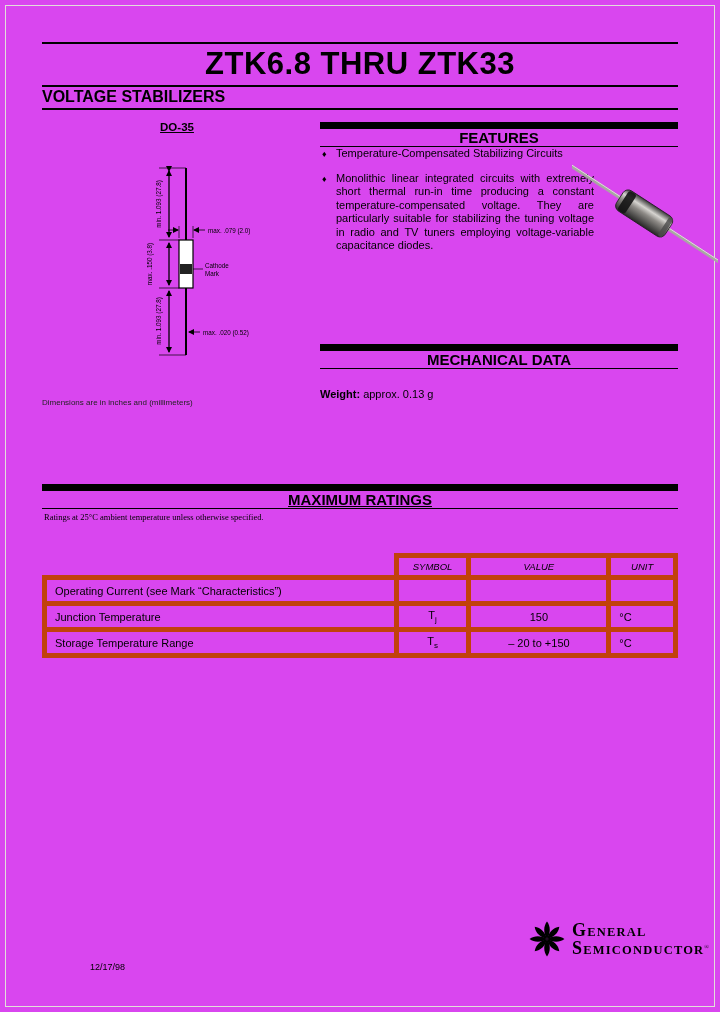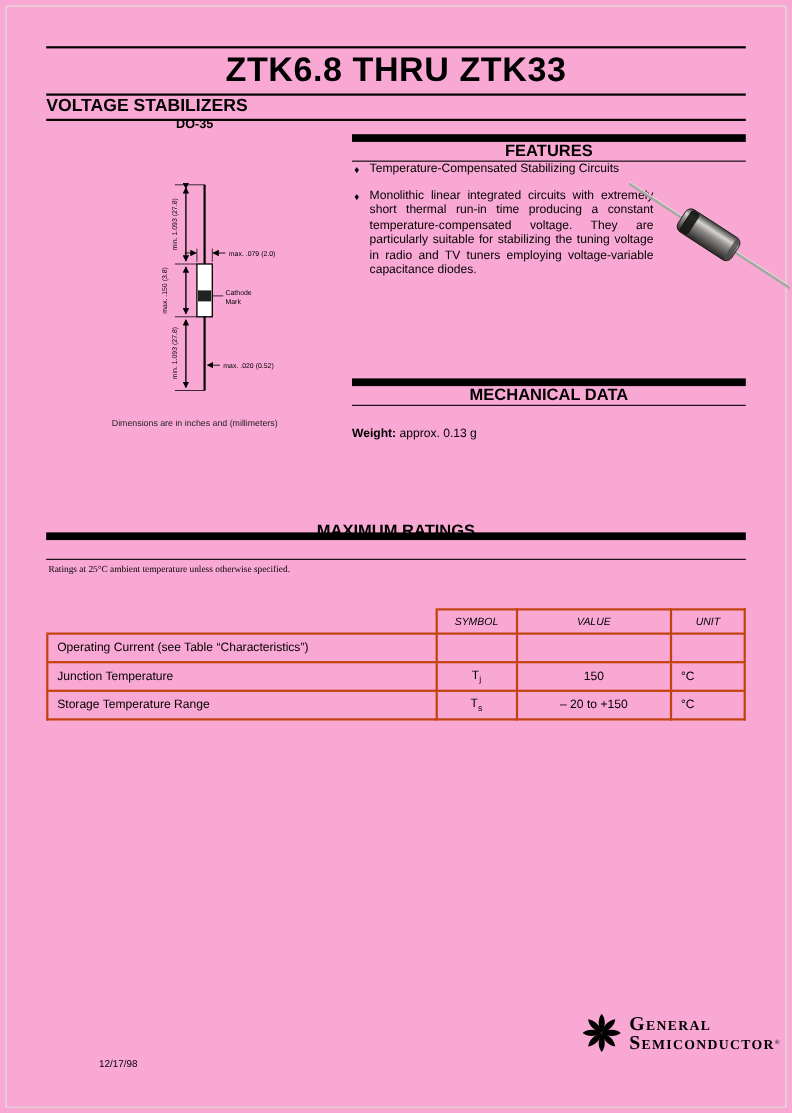--- a/index.html
+++ b/index.html
@@ -1,55 +1,55 @@
 <!DOCTYPE html>
 <html><head>
 <meta charset="utf-8">
 <style>
   * { margin:0; padding:0; box-sizing:border-box; }
   html,body { background:#ffffff; }
   body { font-family:"Liberation Sans", sans-serif; color:#000; }
-  .page { position:relative; width:720px; height:1012px; background:#f9a8d4; overflow:hidden; }
+  .page { position:relative; width:720px; height:1012px; background:#d946ef; overflow:hidden; }
   .frame { position:absolute; inset:5px; border:1px solid #e2dfd9; pointer-events:none; }
 
   
   .rule { position:absolute; left:42px; width:636px; border-top:2px solid #000; }
   .rule-thin { position:absolute; border-top:1.5px solid #000; }
   .title { position:absolute; left:42px; width:636px; top:46px; text-align:center;
            font-size:31px; font-weight:bold; letter-spacing:0.5px; }
   .subtitle { position:absolute; left:42px; width:636px; top:88px; text-align:left;
               font-size:16px; font-weight:bold; }
 
   
   .section-bar { position:absolute; height:7px; background:#000; }
   .section-title { position:absolute; text-align:center; font-weight:bold; font-size:15px; }
   
-  .do35-label { position:absolute; left:42px; top:107px; width:270px; text-align:center;
-                font-weight:bold; font-size:11.5px; }
+  .do35-label { position:absolute; left:42px; top:121px; width:270px; text-align:center;
+                font-weight:bold; font-size:11.5px; text-decoration:underline; }
   .drawing-svg { position:absolute; left:42px; top:148px; }
-  .drawing-note { position:absolute; left:42px; top:380px; width:270px; text-align:center;
+  .drawing-note { position:absolute; left:42px; top:398px; width:270px; 
                   font-size:8px; color:#222; }
 
   
   .features-list { position:absolute; left:322px; top:147px; width:356px; list-style:none; }
   .feat-item { position:relative; padding-left:14px; font-size:11px; line-height:13.5px; margin-bottom:11px; }
   .feat-item .bullet { position:absolute; left:0; top:1px; font-size:9px; }
   .feat-item.wrapped { width:272px; text-align:justify; }
   .photo-svg { position:absolute; left:572px; top:158px; }
 
   
   .mech-line { position:absolute; left:320px; width:358px; font-size:11px; line-height:14px; }
   .mech-line b { font-weight:bold; }
   .mech-line span { margin-left:3px; }
 
   
   .ratings-note { position:absolute; left:44px; top:512px; font-size:8.5px;font-family:Liberation Serif, serif; }
   table.ratings { position:absolute; left:42px; top:553px; width:636px; border-collapse:collapse;
                   font-size:11px; }
-  table.ratings th, table.ratings td { border:2px solid #c2410c; padding:0 8px; }
+  table.ratings th, table.ratings td { border:5px solid #c2410c; padding:0 8px; }
   table.ratings th { font-style:italic; font-weight:normal; font-size:9.5px; height:22px; text-align:center; }
   table.ratings th.no-border { border-top:none; border-left:none; }
   table.ratings td { height:26px; }
   td.c { text-align:center; }
   .col-param { width:355px; }
   .col-symbol { width:73px; }
   .col-value { width:141px; }
   .col-unit { width:67px; }
   sub.sym { font-size:8px; }
 
@@ -155,42 +155,42 @@
   </svg>
 
   <div class="section-bar" style="left:320px; top:344px; width:358px;"></div>
   <div class="section-title" style="left:320px; top:351px; width:358px;">MECHANICAL DATA</div>
   <div class="rule-thin" style="left:320px; top:368px; width:358px;"></div>
   <div class="mech-line" style="top:387px;">
     <b>Weight:</b><span>approx. 0.13 g</span>
   </div>
 
   <div class="section-bar" style="left:42px; top:484px; width:636px;"></div>
-  <div class="section-title" style="left:42px; top:474px; width:636px;">MAXIMUM RATINGS</div>
+  <div class="section-title" style="left:42px; top:491px; width:636px;text-decoration:underline;">MAXIMUM RATINGS</div>
   <div class="rule-thin" style="left:42px; top:508px; width:636px;"></div>
   <div class="ratings-note">Ratings at 25°C ambient temperature unless otherwise specified.</div>
 
   <table class="ratings">
     <colgroup>
       <col class="col-param">
         <col class="col-symbol">
         <col class="col-value">
         <col class="col-unit">
     </colgroup>
     <thead>
       <tr>
         <th class="no-border"></th>
         <th>SYMBOL</th>
         <th>VALUE</th>
         <th>UNIT</th>
       </tr>
     </thead>
     <tbody>
       <tr>
-        <td>Operating Current (see Table “Characteristics”)</td>
+        <td>Operating Current (see Mark “Characteristics”)</td>
         <td class="c"><span></span><sub class="sym"></sub></td>
         <td class="c"></td>
         <td></td>
       </tr>
       <tr>
         <td>Junction Temperature</td>
         <td class="c"><span>T</span><sub class="sym">j</sub></td>
         <td class="c">150</td>
         <td>°C</td>
       </tr>

